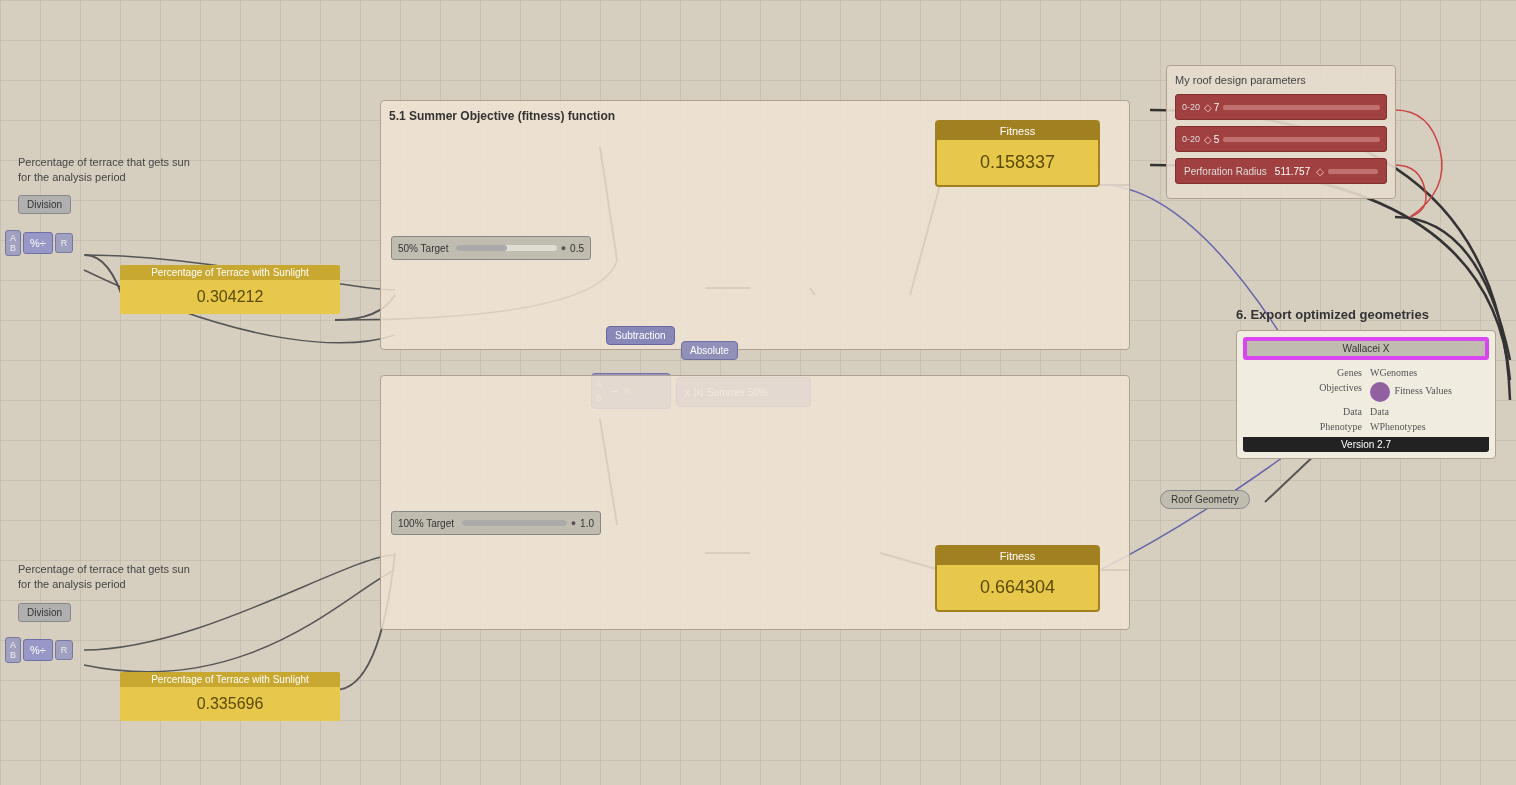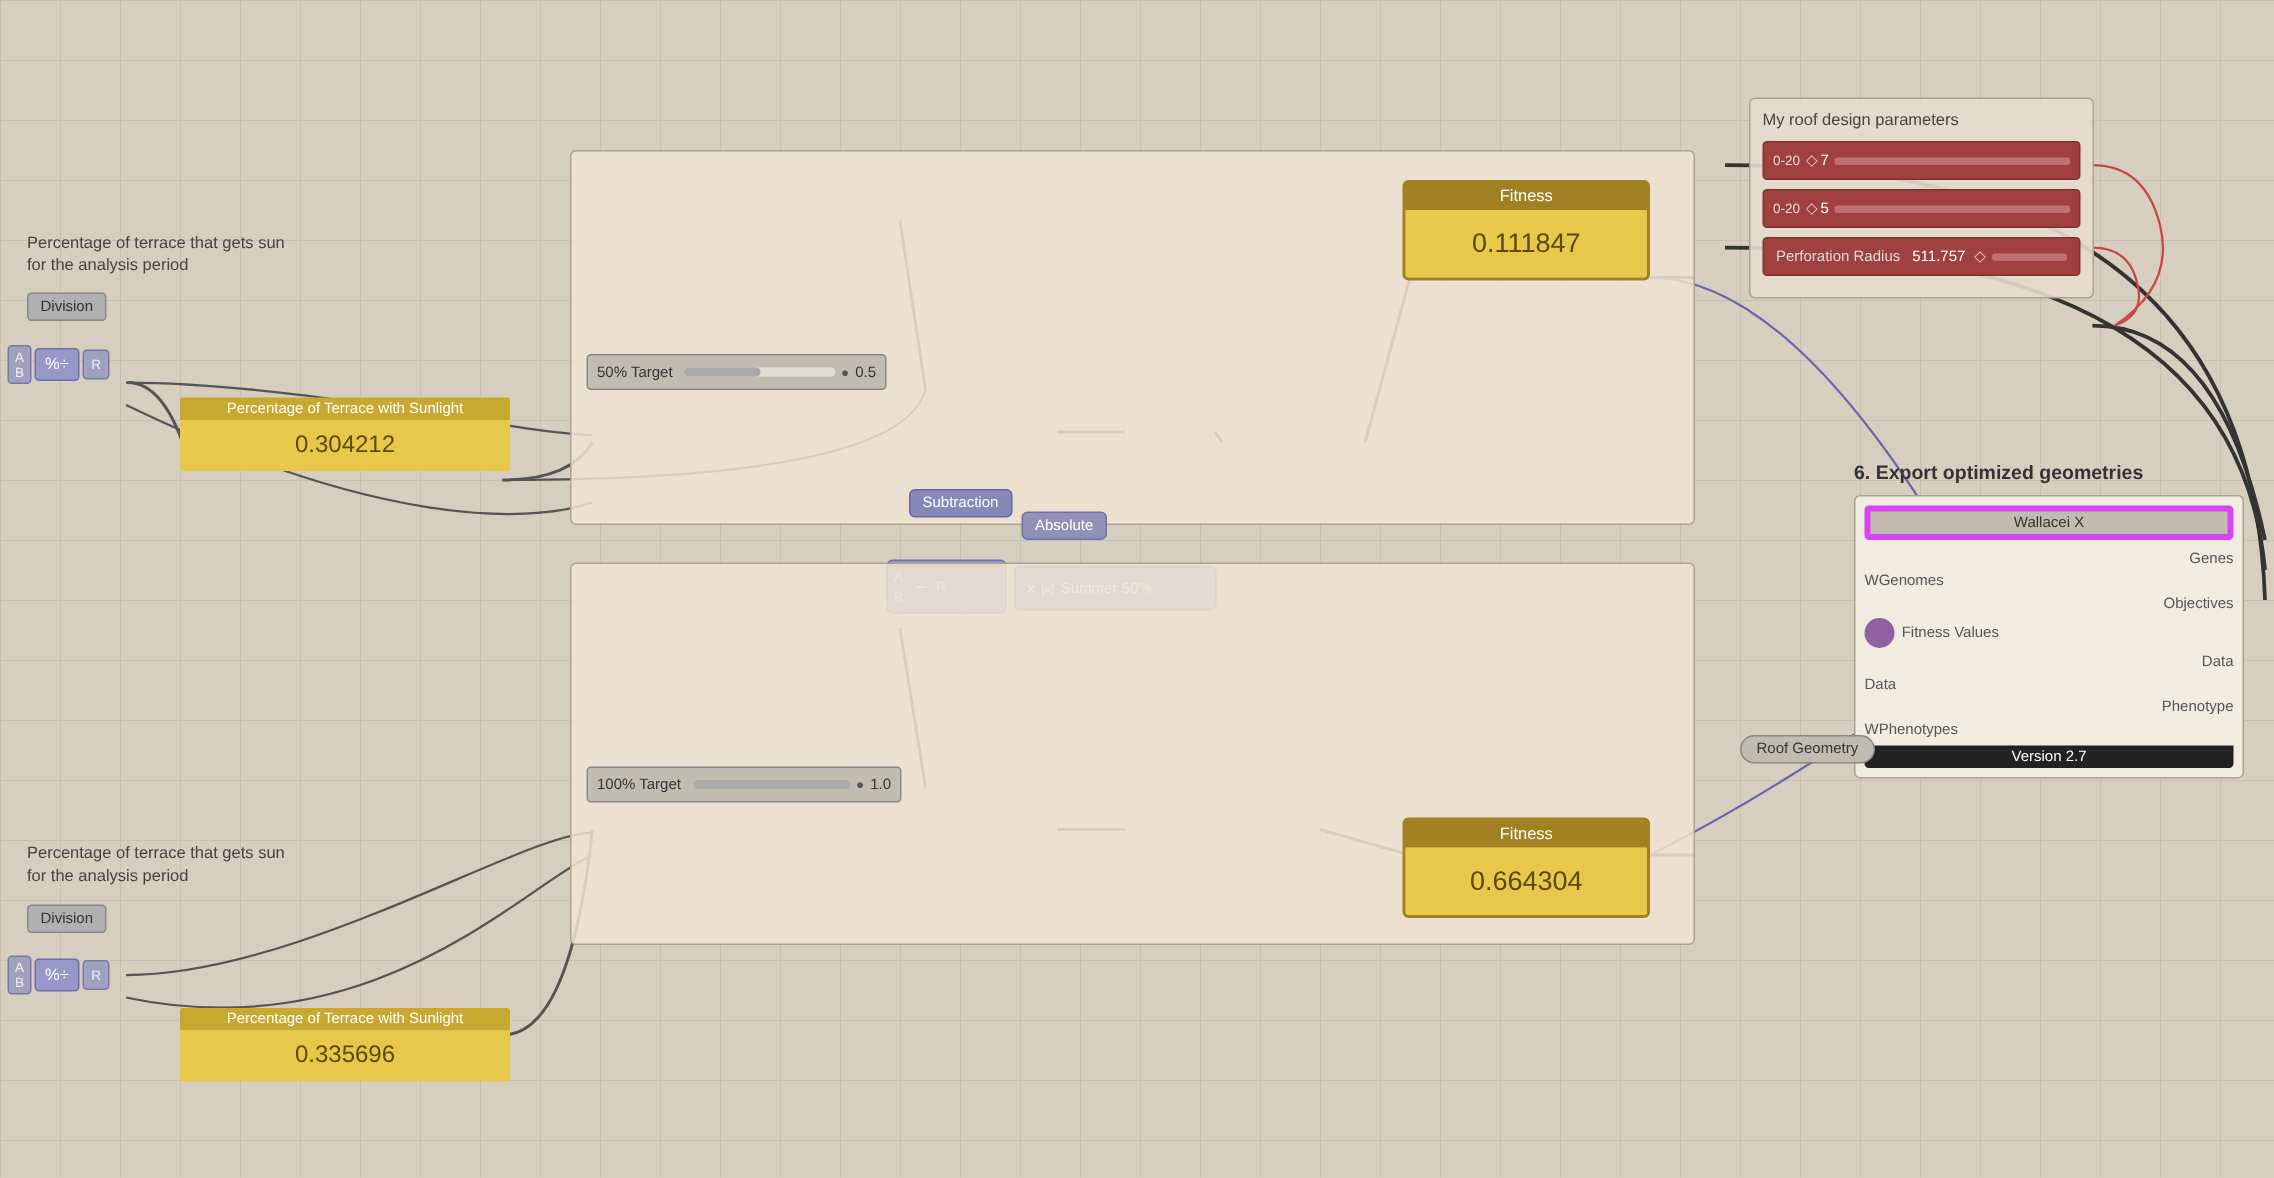--- a/index.html
+++ b/index.html
@@ -299,23 +299,24 @@
       border: 4px solid #d946ef;
       border-radius: 3px;
       padding: 2px 8px;
       font-size: 10px;
       text-align: center;
       margin-bottom: 6px;
       color: #333;
     }
     .wallacei-grid {
       display: grid;
-      grid-template-columns: 1fr;
+      grid-template-columns: 1fr 1fr;
       gap: 2px 8px;
       font-size: 10px;
+      font-family: Liberation Serif, serif;
     }
     .wallacei-row-left {
       text-align: right;
       color: #555;
       padding: 1px 0;
     }
     .wallacei-row-right {
       color: #555;
       padding: 1px 0;
     }
@@ -418,20 +419,21 @@
     <div style="background:#9898c8; border:1.5px solid #7070a8; border-radius:3px; padding:4px 6px; margin-left:2px; font-size:11px; color:#fff;">%÷</div>
     <div style="background:#a0a0c0; border:1.5px solid #7878a0; border-radius:3px; padding:4px 5px; margin-left:2px; font-size:9px; color:#eee;">R</div>
   </div>
 
   <div style="position:absolute; top:265px; left:120px; width:220px;">
     <div class="node-yellow-title">Percentage of Terrace with Sunlight</div>
     <div class="node-yellow-value">0.304212</div>
   </div>
 
   <div class="panel" style="top:100px; left:380px; width:750px; height:250px;">
+    <div class="panel-title">5.1 Summer Objective (fitness) function</div>
 
     <div class="slider-node" style="position:absolute; top:135px; left:10px; width:200px;">
       <span class="label">50% Target</span>
       <div class="slider-track">
           <div class="slider-fill" style="width:50%"></div>
         </div>
       <span style="font-size:9px; color:#555;">●</span>
       <span class="slider-value">0.5</span>
     </div>
 
@@ -454,21 +456,21 @@
 
     <div class="percent-node" style="position:absolute; top:276px; left:295px; width:135px;">
       <span class="x-icon">x</span>
       <span style="font-size:9px; margin-right:4px;">|x|</span>
       <span style="font-size:10px;">Summer 50%</span>
     </div>
   </div>
 
   <div class="fitness-node" style="top:120px; left:935px; width:165px;">
     <div class="fitness-node-title">Fitness</div>
-    <div class="fitness-node-value">0.111847</div>
+    <div class="fitness-node-value">0.158337</div>
   </div>
 
   <div class="panel" style="top:375px; left:380px; width:750px; height:255px;">
 
     <div class="slider-node" style="position:absolute; top:135px; left:10px; width:210px;">
       <span class="label">100% Target</span>
       <div class="slider-track">
           <div class="slider-fill" style="width:100%"></div>
         </div>
       <span style="font-size:9px; color:#555;">●</span>

